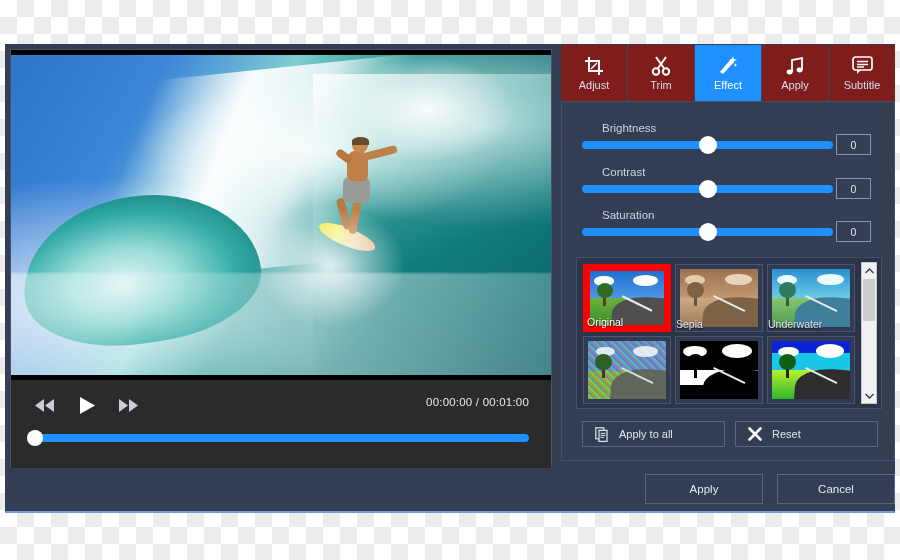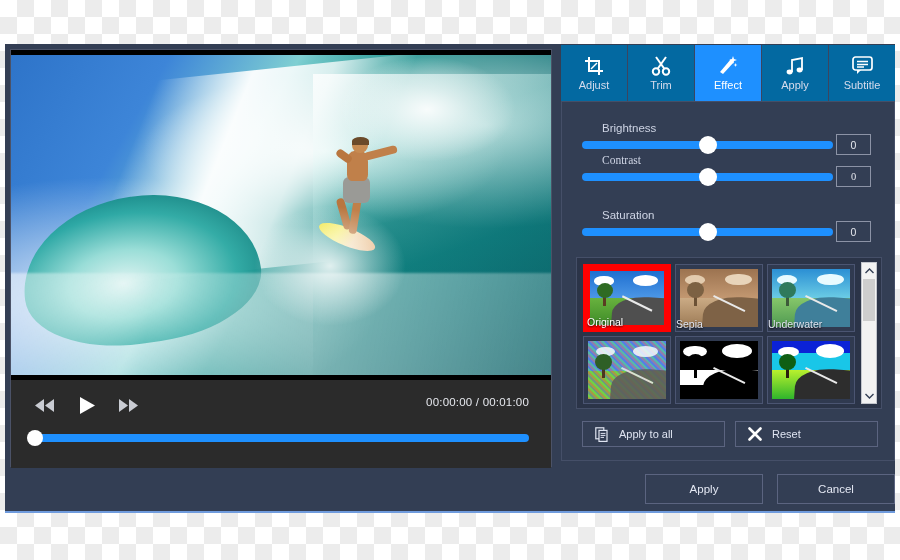--- a/index.html
+++ b/index.html
@@ -83,21 +83,21 @@
   #player-controls{position:absolute;left:0;top:332px;width:540px;height:86px;background:#2b2b2b;}
   #transport-row{position:absolute;left:22px;top:10px;height:26px;display:flex;align-items:center;gap:18px;}
   .tbtn{width:24px;height:22px;display:flex;align-items:center;justify-content:center;cursor:pointer;}
   .tbtn svg{display:block;}
   #time-display{position:absolute;right:22px;top:14px;color:#e6e8ee;font-size:11.5px;letter-spacing:.2px;white-space:nowrap;}
   #seek-track{position:absolute;left:22px;top:52px;width:496px;height:8px;border-radius:4px;background:#1e90ff;cursor:pointer;}
   #seek-thumb{position:absolute;left:-6px;top:-4px;width:16px;height:16px;border-radius:50%;background:#ffffff;}
 
   
   #side-panel{position:absolute;left:551px;top:0;width:339px;height:423px;background:#333e54;}
-  #tab-bar{position:absolute;left:5px;top:1px;width:334px;height:56px;display:flex;background:#0369a1;}
+  #tab-bar{position:absolute;left:5px;top:1px;width:334px;height:56px;display:flex;background:#7f1d1d;}
   .tab{
     flex:1;display:flex;flex-direction:column;align-items:center;justify-content:center;
     gap:3px;cursor:pointer;color:#d7dced;font-size:11px;
     border-right:1px solid #3b4560;box-sizing:border-box;
   }
   .tab:last-child{border-right:none;}
   .tab.active{background:#1e90ff;color:#ffffff;}
   .tab-icon{width:22px;height:21px;display:flex;align-items:center;justify-content:center;}
 
   #controls-area{position:absolute;left:5px;top:57px;width:334px;height:360px;background:#333e54;border:1px solid #454f68;box-sizing:border-box;}
@@ -269,21 +269,21 @@
       <div class="slider-block" style="top:20px;">
         <div class="slider-label">Brightness</div>
         <div class="slider-row">
           <div class="slider-track">
             <div class="slider-thumb" style="left:50%;"></div>
             <div class="slider-value">0</div>
           </div>
         </div>
       </div>
 
-      <div class="slider-block" style="top:52px;font-family:Liberation Serif, serif;">
+      <div class="slider-block" style="top:64px;">
         <div class="slider-label">Contrast</div>
         <div class="slider-row">
           <div class="slider-track">
             <div class="slider-thumb" style="left:50%;"></div>
             <div class="slider-value">0</div>
           </div>
         </div>
       </div>
 
       <div class="slider-block" style="top:107px;">

